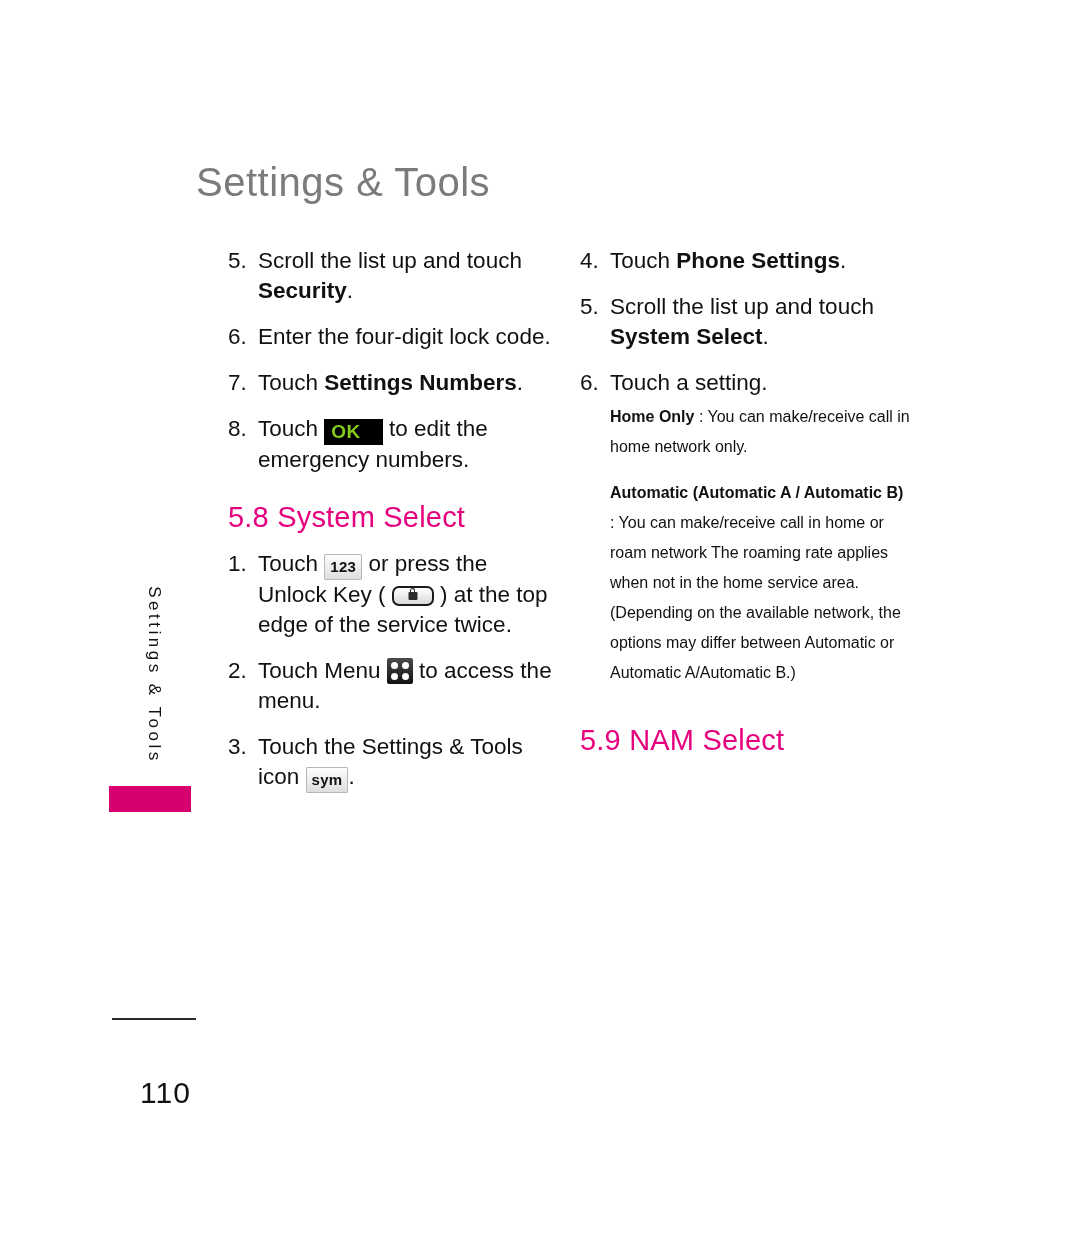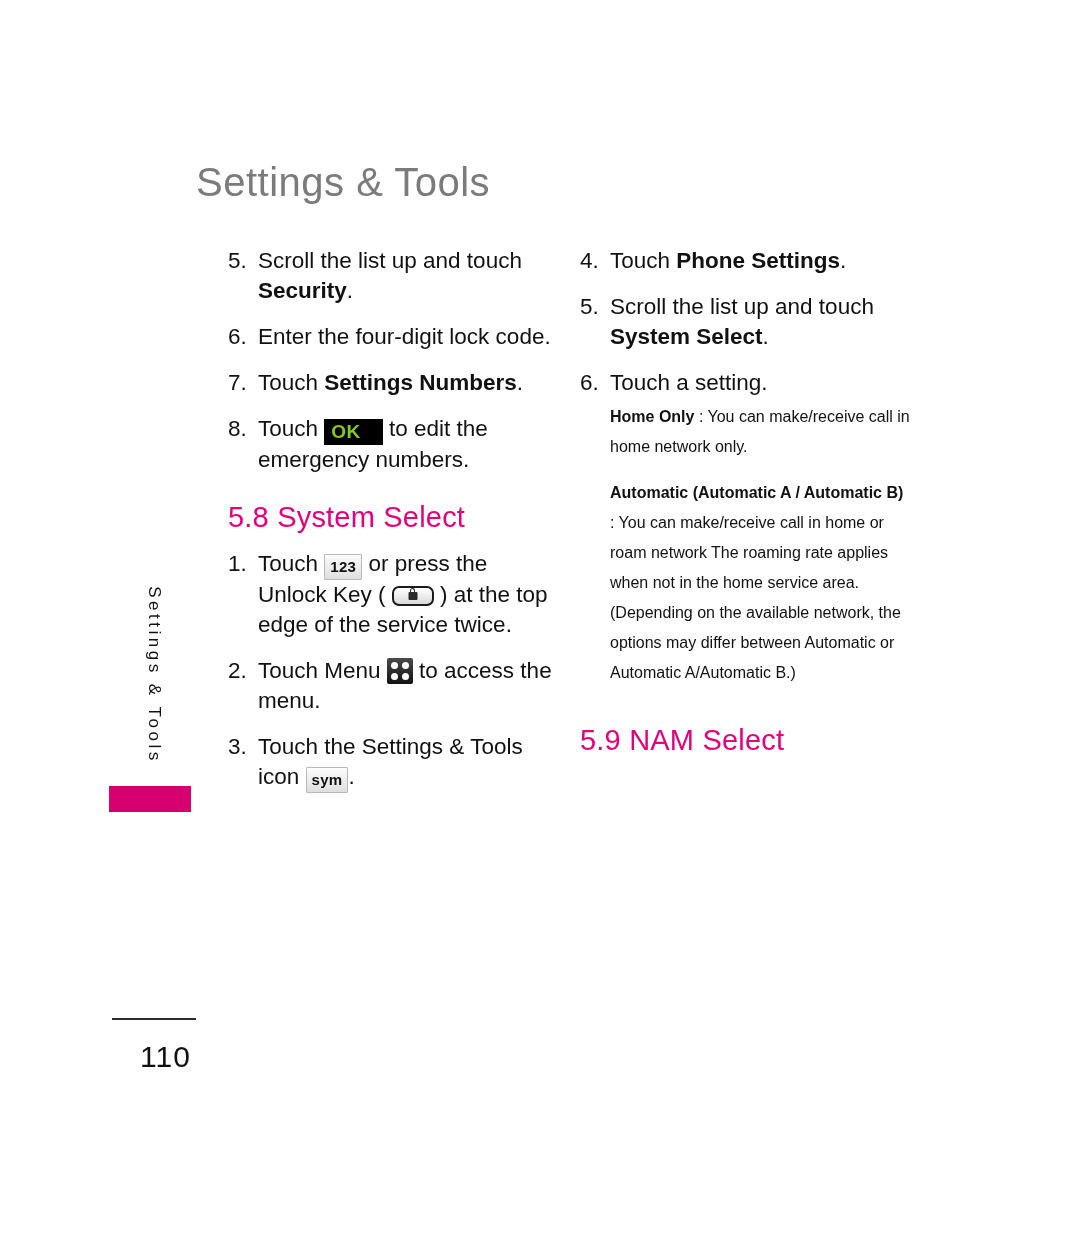--- a/index.html
+++ b/index.html
@@ -61,21 +61,21 @@
     position: absolute;
     left: 112px;
     top: 1018px;
     width: 84px;
     height: 2px;
     background: #2b2b2b;
   }
   .page-number {
     position: absolute;
     left: 140px;
-    top: 1040px;
+    top: 1076px;
     font-size: 30px;
     color: #111111;
     letter-spacing: 1px;
   }
 
   
   .col {
     position: absolute;
     top: 246px;
     width: 330px;

